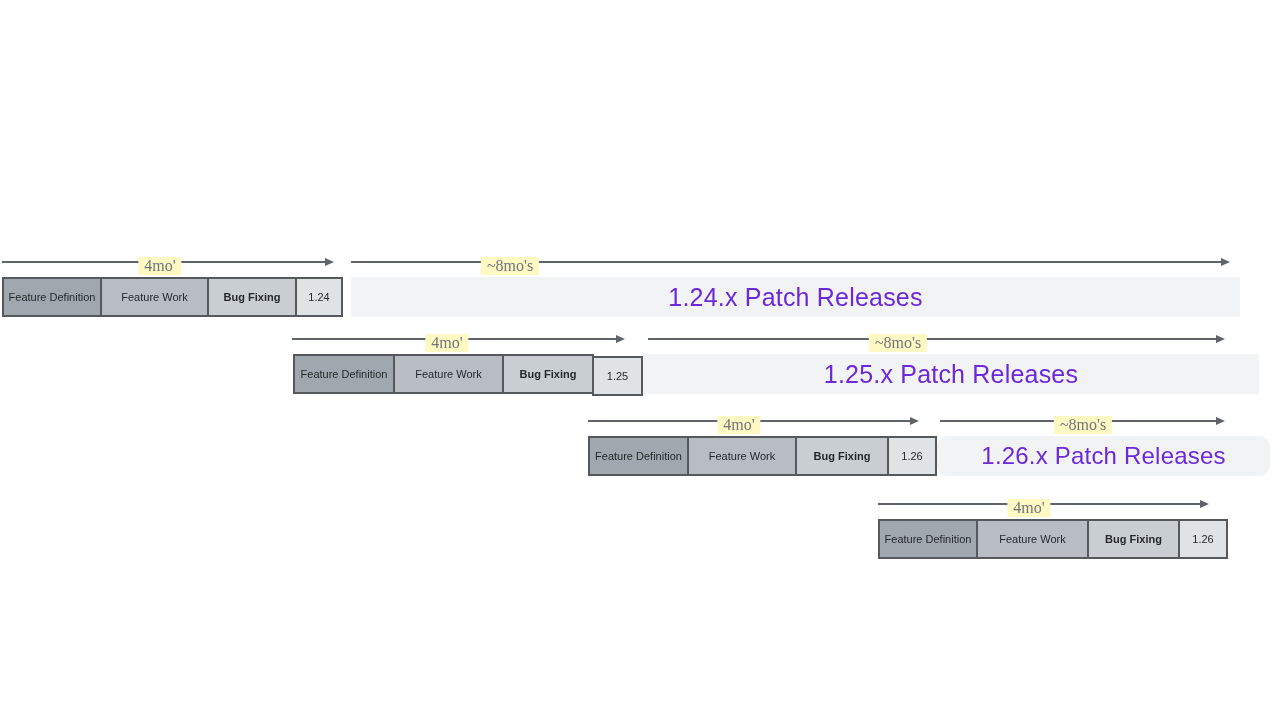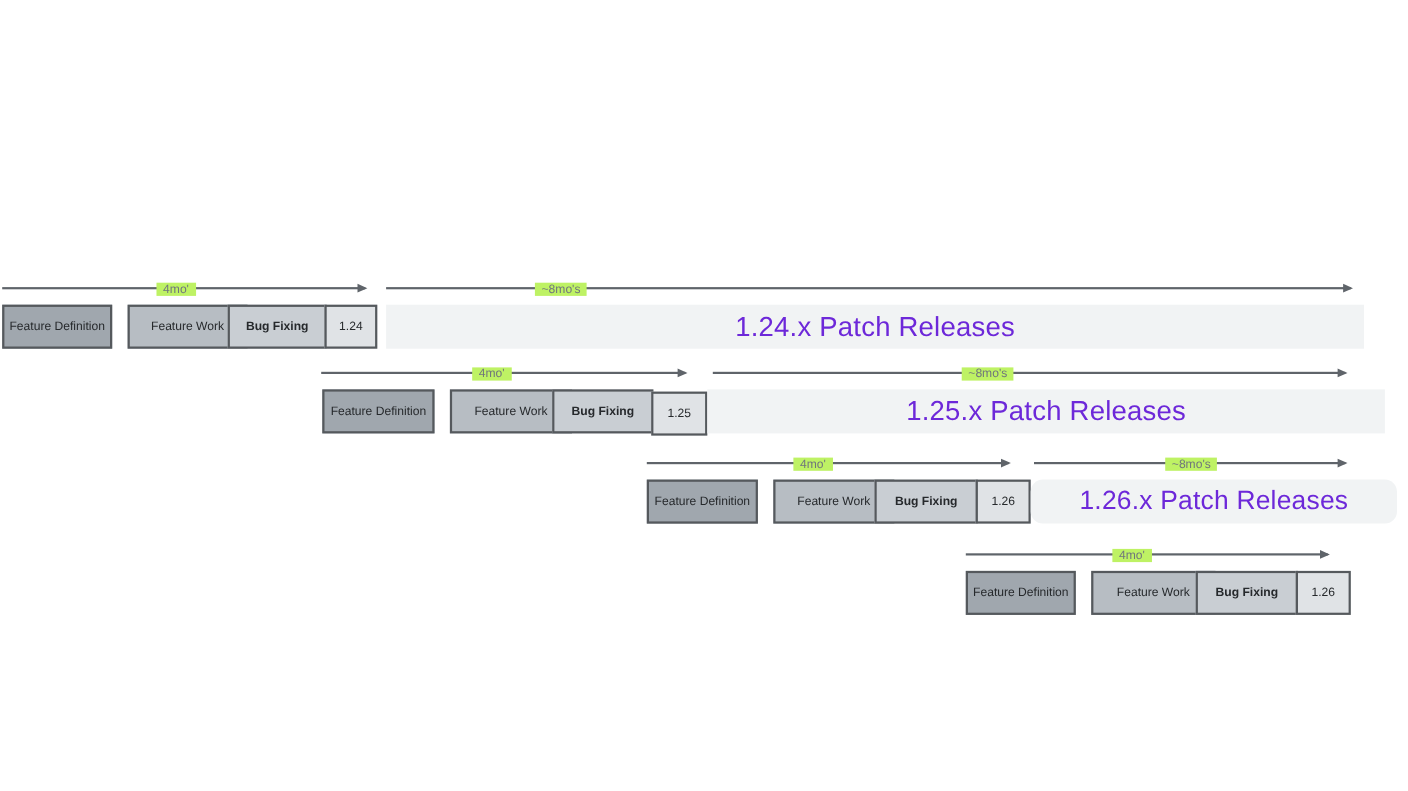--- a/index.html
+++ b/index.html
@@ -20,21 +20,21 @@
     display: flex;
     align-items: center;
     justify-content: center;
     text-align: center;
     font-size: 11px;
     line-height: 12.5px;
     color: #26292c;
     padding: 14px 4px;
   }
   .fd  { background: var(--feature-definition, #a0a7ae); }
-  .fw  { background: var(--feature-work, #b7bdc3); margin-left: 16px; }
+  .fw  { background: var(--feature-work, #b7bdc3); }
   .bf  { background: var(--bug-fixing, #c9ced3); font-weight: bold; }
   .ver { background: var(--version-box, #e0e3e6); }
   
   .band {
     position: absolute;
     height: 40px;
     background: var(--patch-band, #f1f3f4);
     display: flex;
     align-items: center;
     justify-content: center;
@@ -53,25 +53,26 @@
   .arrow .head {
     position: absolute; right: -2px; top: -3.2px;
     width: 0; height: 0;
     border-left: 9px solid var(--arrow, #5f646a);
     border-top: 4px solid transparent;
     border-bottom: 4px solid transparent;
   }
   .arrow .lbl {
     position: absolute; top: -4px;
     transform: translateX(-50%);
-    background: #bef264;
+    background: #fef9c3;
     padding: 0 6px;
-    font-size: 11px;
+    font-size: 16px;
     color: #70767c;
     white-space: nowrap;
+    font-family: Liberation Serif, serif;
   }
   
   .a1-4mo { left: 2px;   top: 261px; width: 330px; } .a1-4mo .lbl { left: 158px; }
   .a1-8mo { left: 351px; top: 261px; width: 877px; } .a1-8mo .lbl { left: 159px; }
   .r1 .fd   { left: 2px;   top: 277px; width: 100px; }
   .r1 .fw   { left: 100px; top: 277px; width: 109px; }
   .r1 .bf   { left: 207px; top: 277px; width: 90px; }
   .r1 .ver  { left: 295px; top: 277px; width: 48px; }
   .r1 .band { left: 351px; top: 277px; width: 889px; }
   

